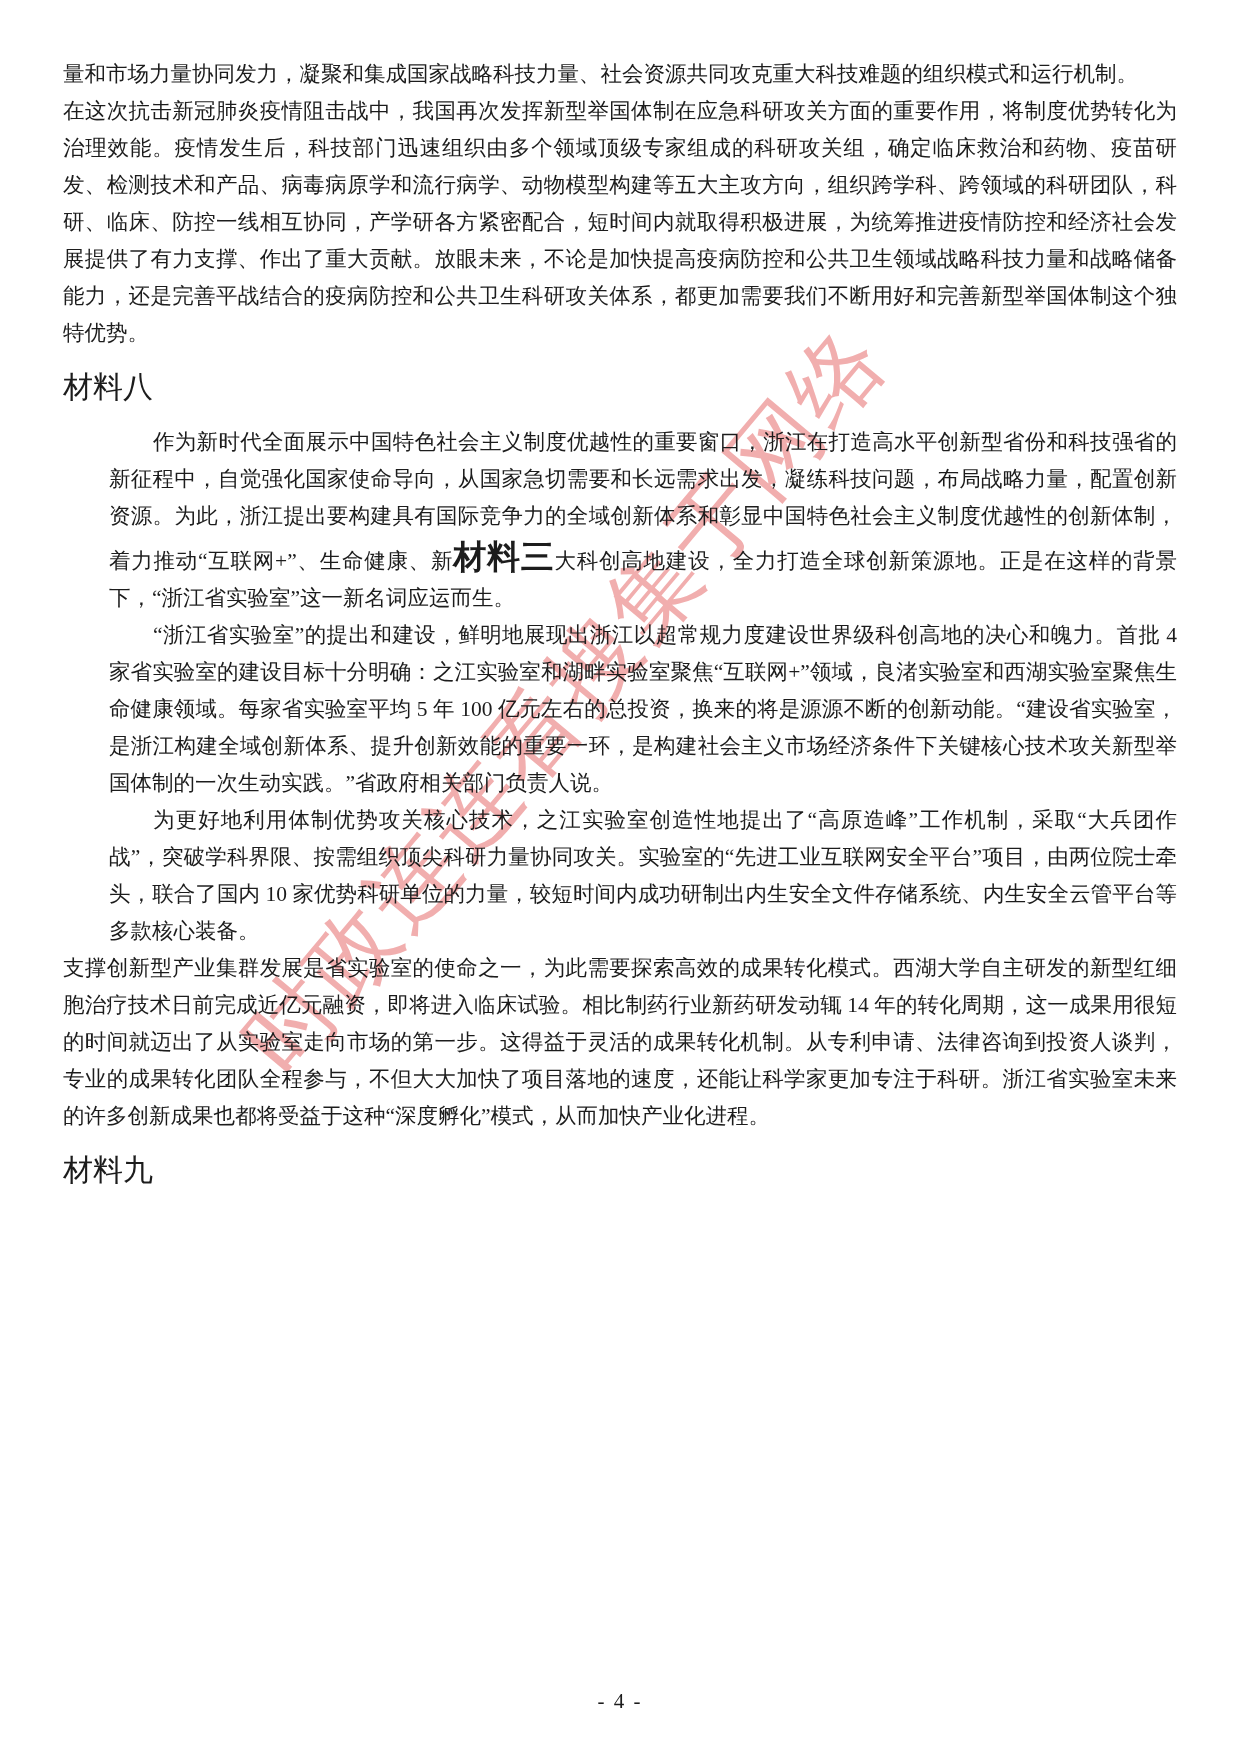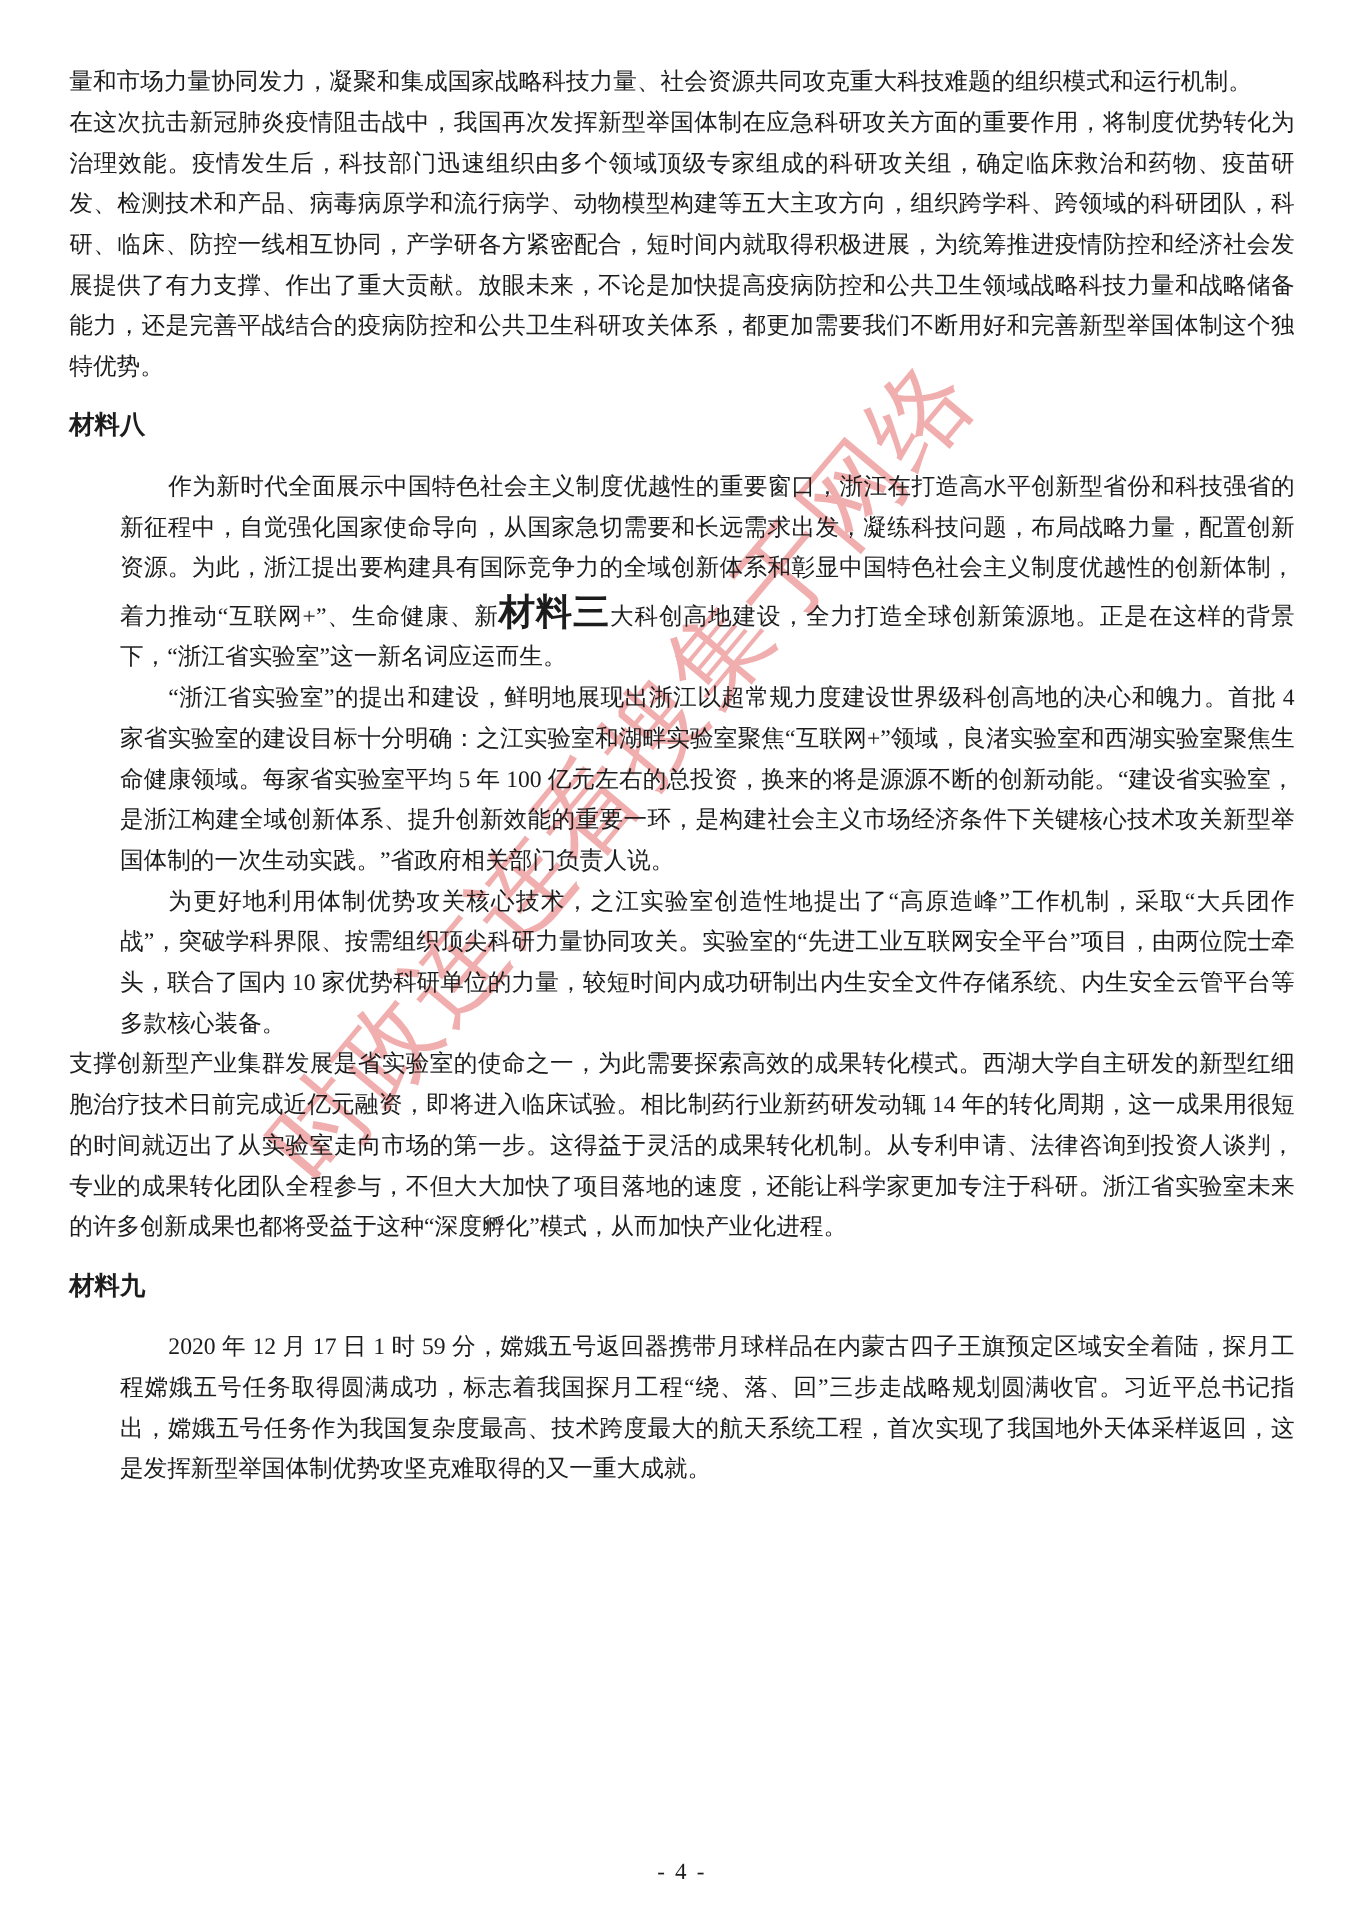--- a/index.html
+++ b/index.html
@@ -44,23 +44,23 @@
     line-height: 37px;
     text-align: justify;
     word-break: break-all;
   }
   .para.indent {
     text-indent: 44px;
     margin-left: 46px;
   }
   .section-heading {
     margin: 13px 0 15px 0;
-    font-size: 23px;
+    font-size: 30px;
     line-height: 44px;
-    font-weight: 700;
+    font-weight: 400;
     text-align: left;
   }
   .inline-heading {
     font-size: 33px;
     font-weight: 700;
     line-height: 44px;
   }
   .page-number {
     position: absolute;
     left: 0;
@@ -81,17 +81,16 @@
 
   <div class="content">
       <p class="para"><span>量和市场力量协同发力，凝聚和集成国家战略科技力量、社会资源共同攻克重大科技难题的组织模式和运行机制。</span></p>
       <p class="para"><span>在这次抗击新冠肺炎疫情阻击战中，我国再次发挥新型举国体制在应急科研攻关方面的重要作用，将制度优势转化为治理效能。疫情发生后，科技部门迅速组织由多个领域顶级专家组成的科研攻关组，确定临床救治和药物、疫苗研发、检测技术和产品、病毒病原学和流行病学、动物模型构建等五大主攻方向，组织跨学科、跨领域的科研团队，科研、临床、防控一线相互协同，产学研各方紧密配合，短时间内就取得积极进展，为统筹推进疫情防控和经济社会发展提供了有力支撑、作出了重大贡献。放眼未来，不论是加快提高疫病防控和公共卫生领域战略科技力量和战略储备能力，还是完善平战结合的疫病防控和公共卫生科研攻关体系，都更加需要我们不断用好和完善新型举国体制这个独特优势。</span></p>
       <h2 class="section-heading">材料八</h2>
       <p class="para indent"><span>作为新时代全面展示中国特色社会主义制度优越性的重要窗口，浙江在打造高水平创新型省份和科技强省的新征程中，自觉强化国家使命导向，从国家急切需要和长远需求出发，凝练科技问题，布局战略力量，配置创新资源。为此，浙江提出要构建具有国际竞争力的全域创新体系和彰显中国特色社会主义制度优越性的创新体制，着力推动“互联网+”、生命健康、新</span><span class="inline-heading">材料三</span><span>大科创高地建设，全力打造全球创新策源地。正是在这样的背景下，“浙江省实验室”这一新名词应运而生。</span></p>
       <p class="para indent"><span>“浙江省实验室”的提出和建设，鲜明地展现出浙江以超常规力度建设世界级科创高地的决心和魄力。首批 4 家省实验室的建设目标十分明确：之江实验室和湖畔实验室聚焦“互联网+”领域，良渚实验室和西湖实验室聚焦生命健康领域。每家省实验室平均 5 年 100 亿元左右的总投资，换来的将是源源不断的创新动能。“建设省实验室，是浙江构建全域创新体系、提升创新效能的重要一环，是构建社会主义市场经济条件下关键核心技术攻关新型举国体制的一次生动实践。”省政府相关部门负责人说。</span></p>
       <p class="para indent"><span>为更好地利用体制优势攻关核心技术，之江实验室创造性地提出了“高原造峰”工作机制，采取“大兵团作战”，突破学科界限、按需组织顶尖科研力量协同攻关。实验室的“先进工业互联网安全平台”项目，由两位院士牵头，联合了国内 10 家优势科研单位的力量，较短时间内成功研制出内生安全文件存储系统、内生安全云管平台等多款核心装备。</span></p>
       <p class="para"><span>支撑创新型产业集群发展是省实验室的使命之一，为此需要探索高效的成果转化模式。西湖大学自主研发的新型红细胞治疗技术日前完成近亿元融资，即将进入临床试验。相比制药行业新药研发动辄 14 年的转化周期，这一成果用很短的时间就迈出了从实验室走向市场的第一步。这得益于灵活的成果转化机制。从专利申请、法律咨询到投资人谈判，专业的成果转化团队全程参与，不但大大加快了项目落地的速度，还能让科学家更加专注于科研。浙江省实验室未来的许多创新成果也都将受益于这种“深度孵化”模式，从而加快产业化进程。</span></p>
       <h2 class="section-heading">材料九</h2>
-      <p class="para indent"><span>2020 年 12 月 17 日 1 时 59 分，嫦娥五号返回器携带月球样品在内蒙古四子王旗预定区域安全着陆，探月工程嫦娥五号任务取得圆满成功，标志着我国探月工程“绕、落、回”三步走战略规划圆满收官。习近平总书记指出，嫦娥五号任务作为我国复杂度最高、技术跨度最大的航天系统工程，首次实现了我国地外天体采样返回，这是发挥新型举国体制优势攻坚克难取得的又一重大成就。</span></p>
     </div>
 
   <div class="page-number">- 4 -</div>
 </div>
 
 </body></html>

